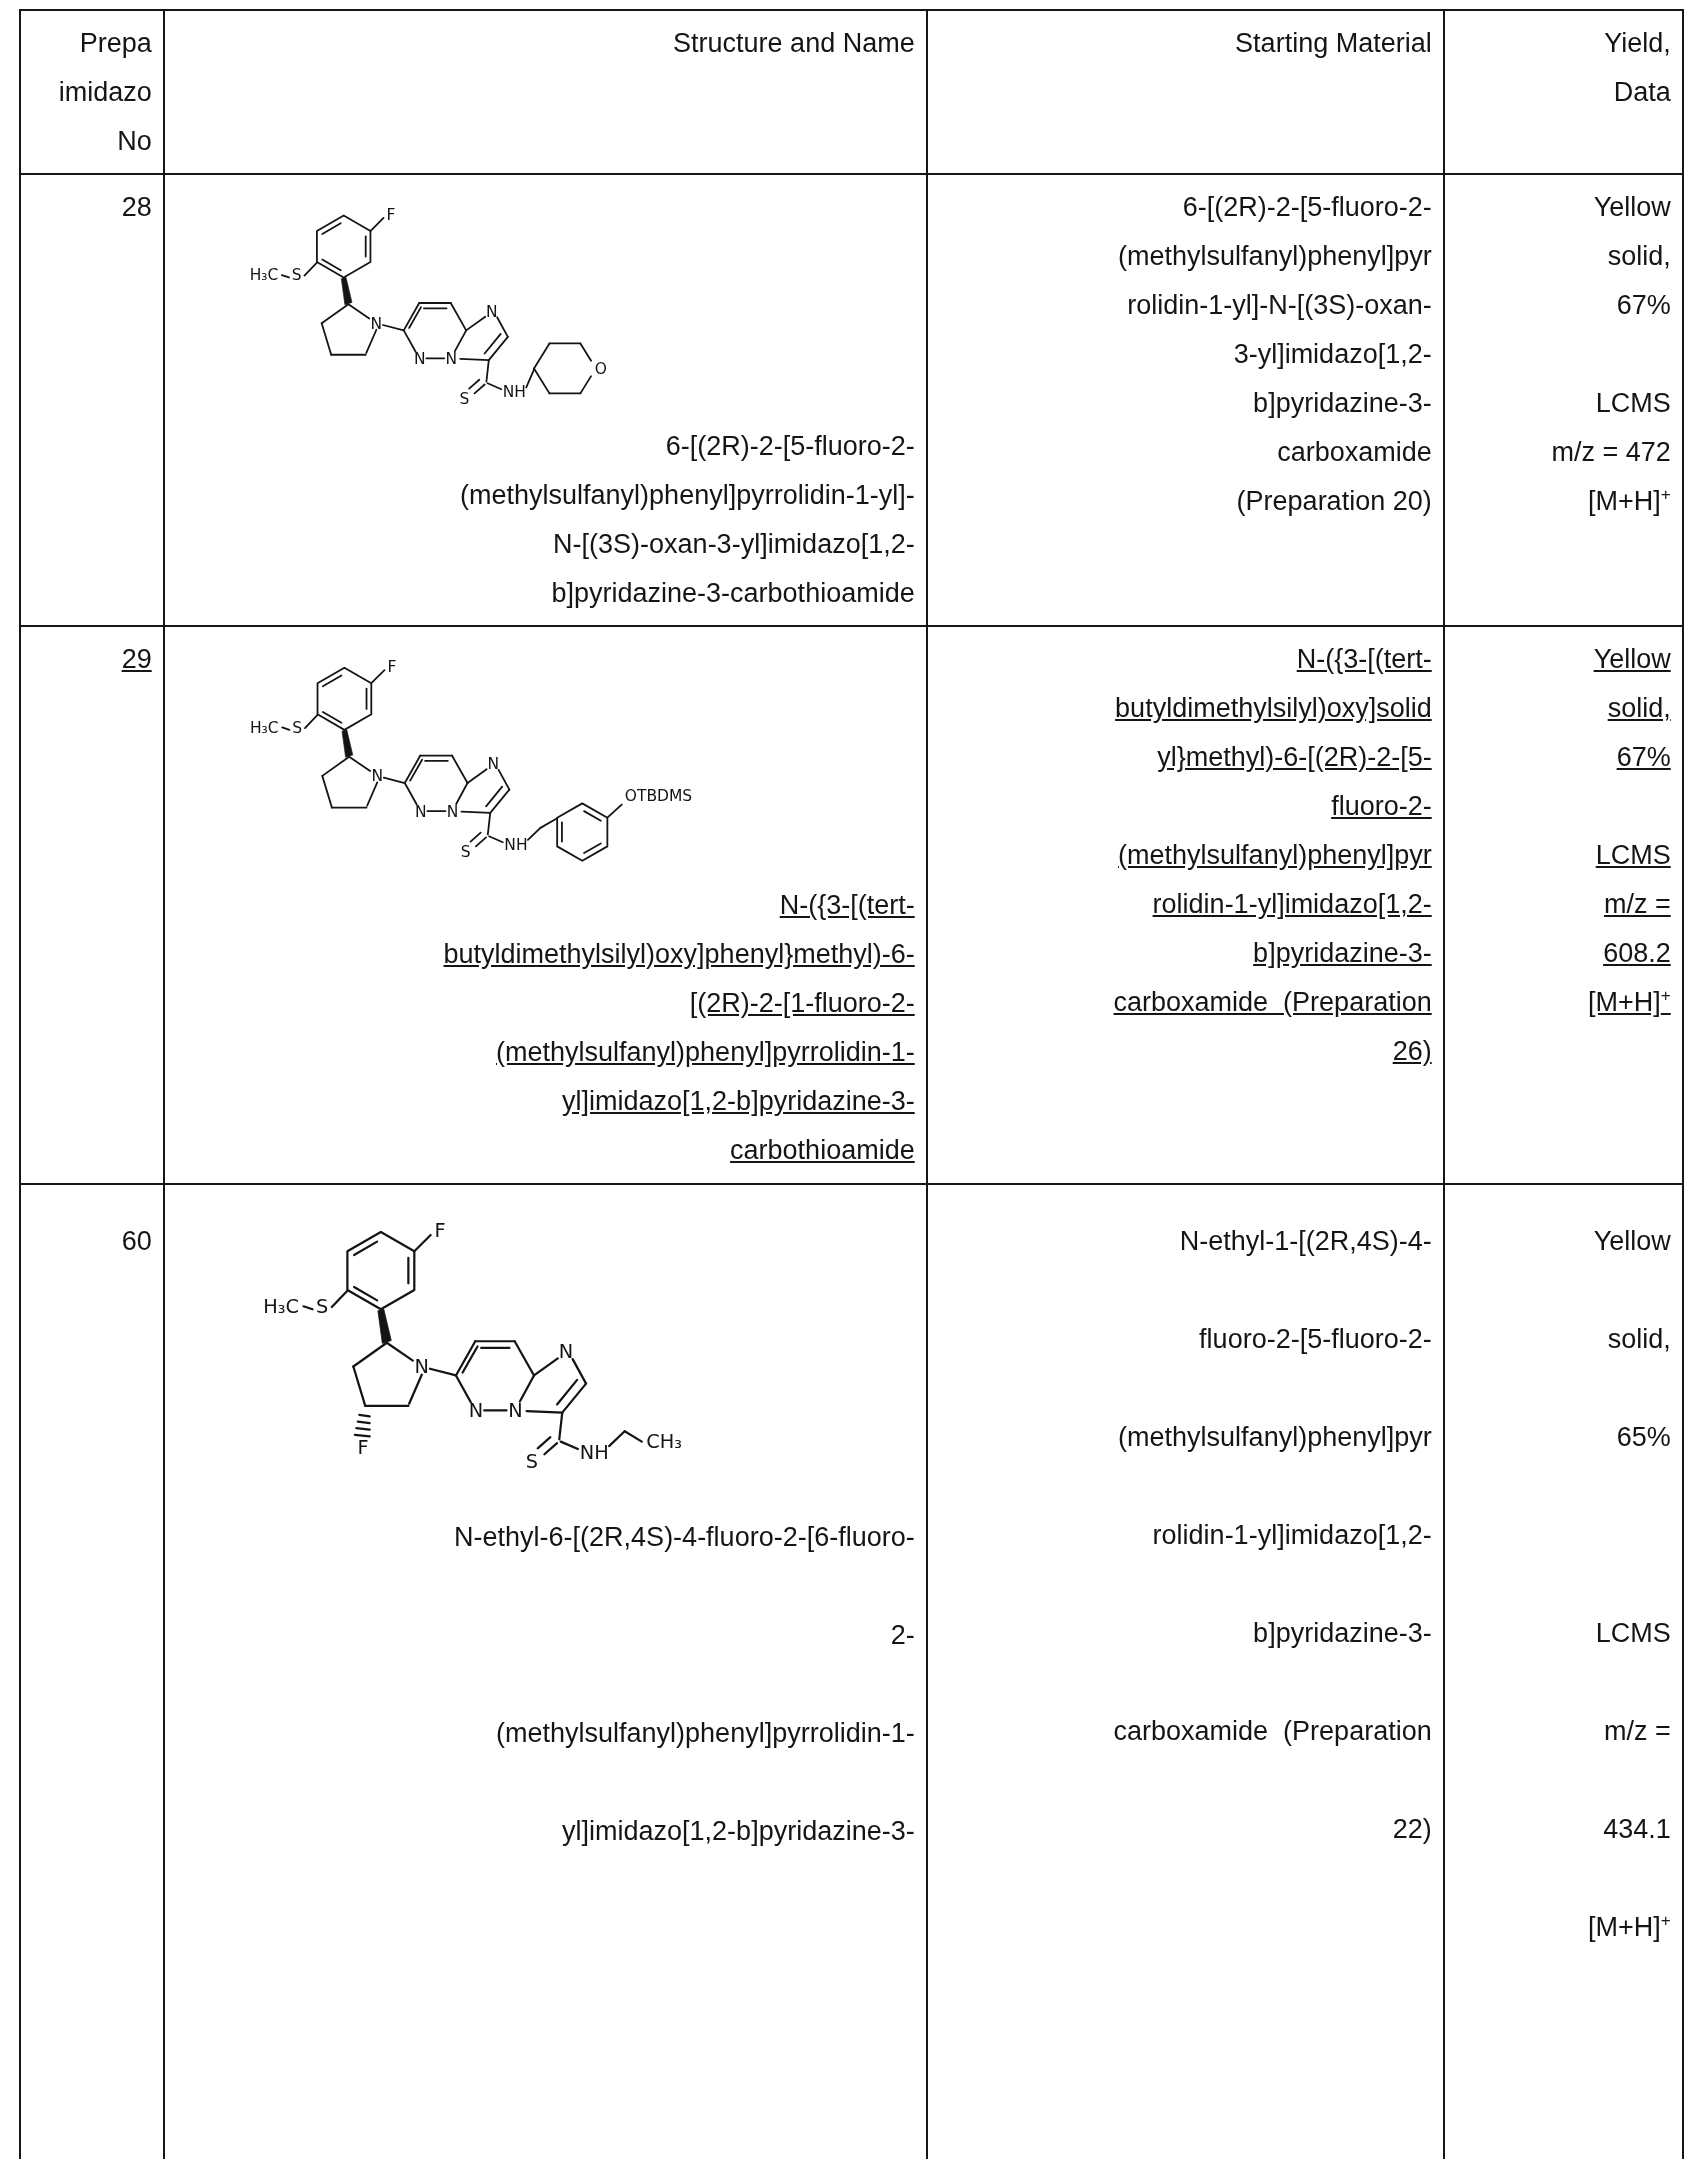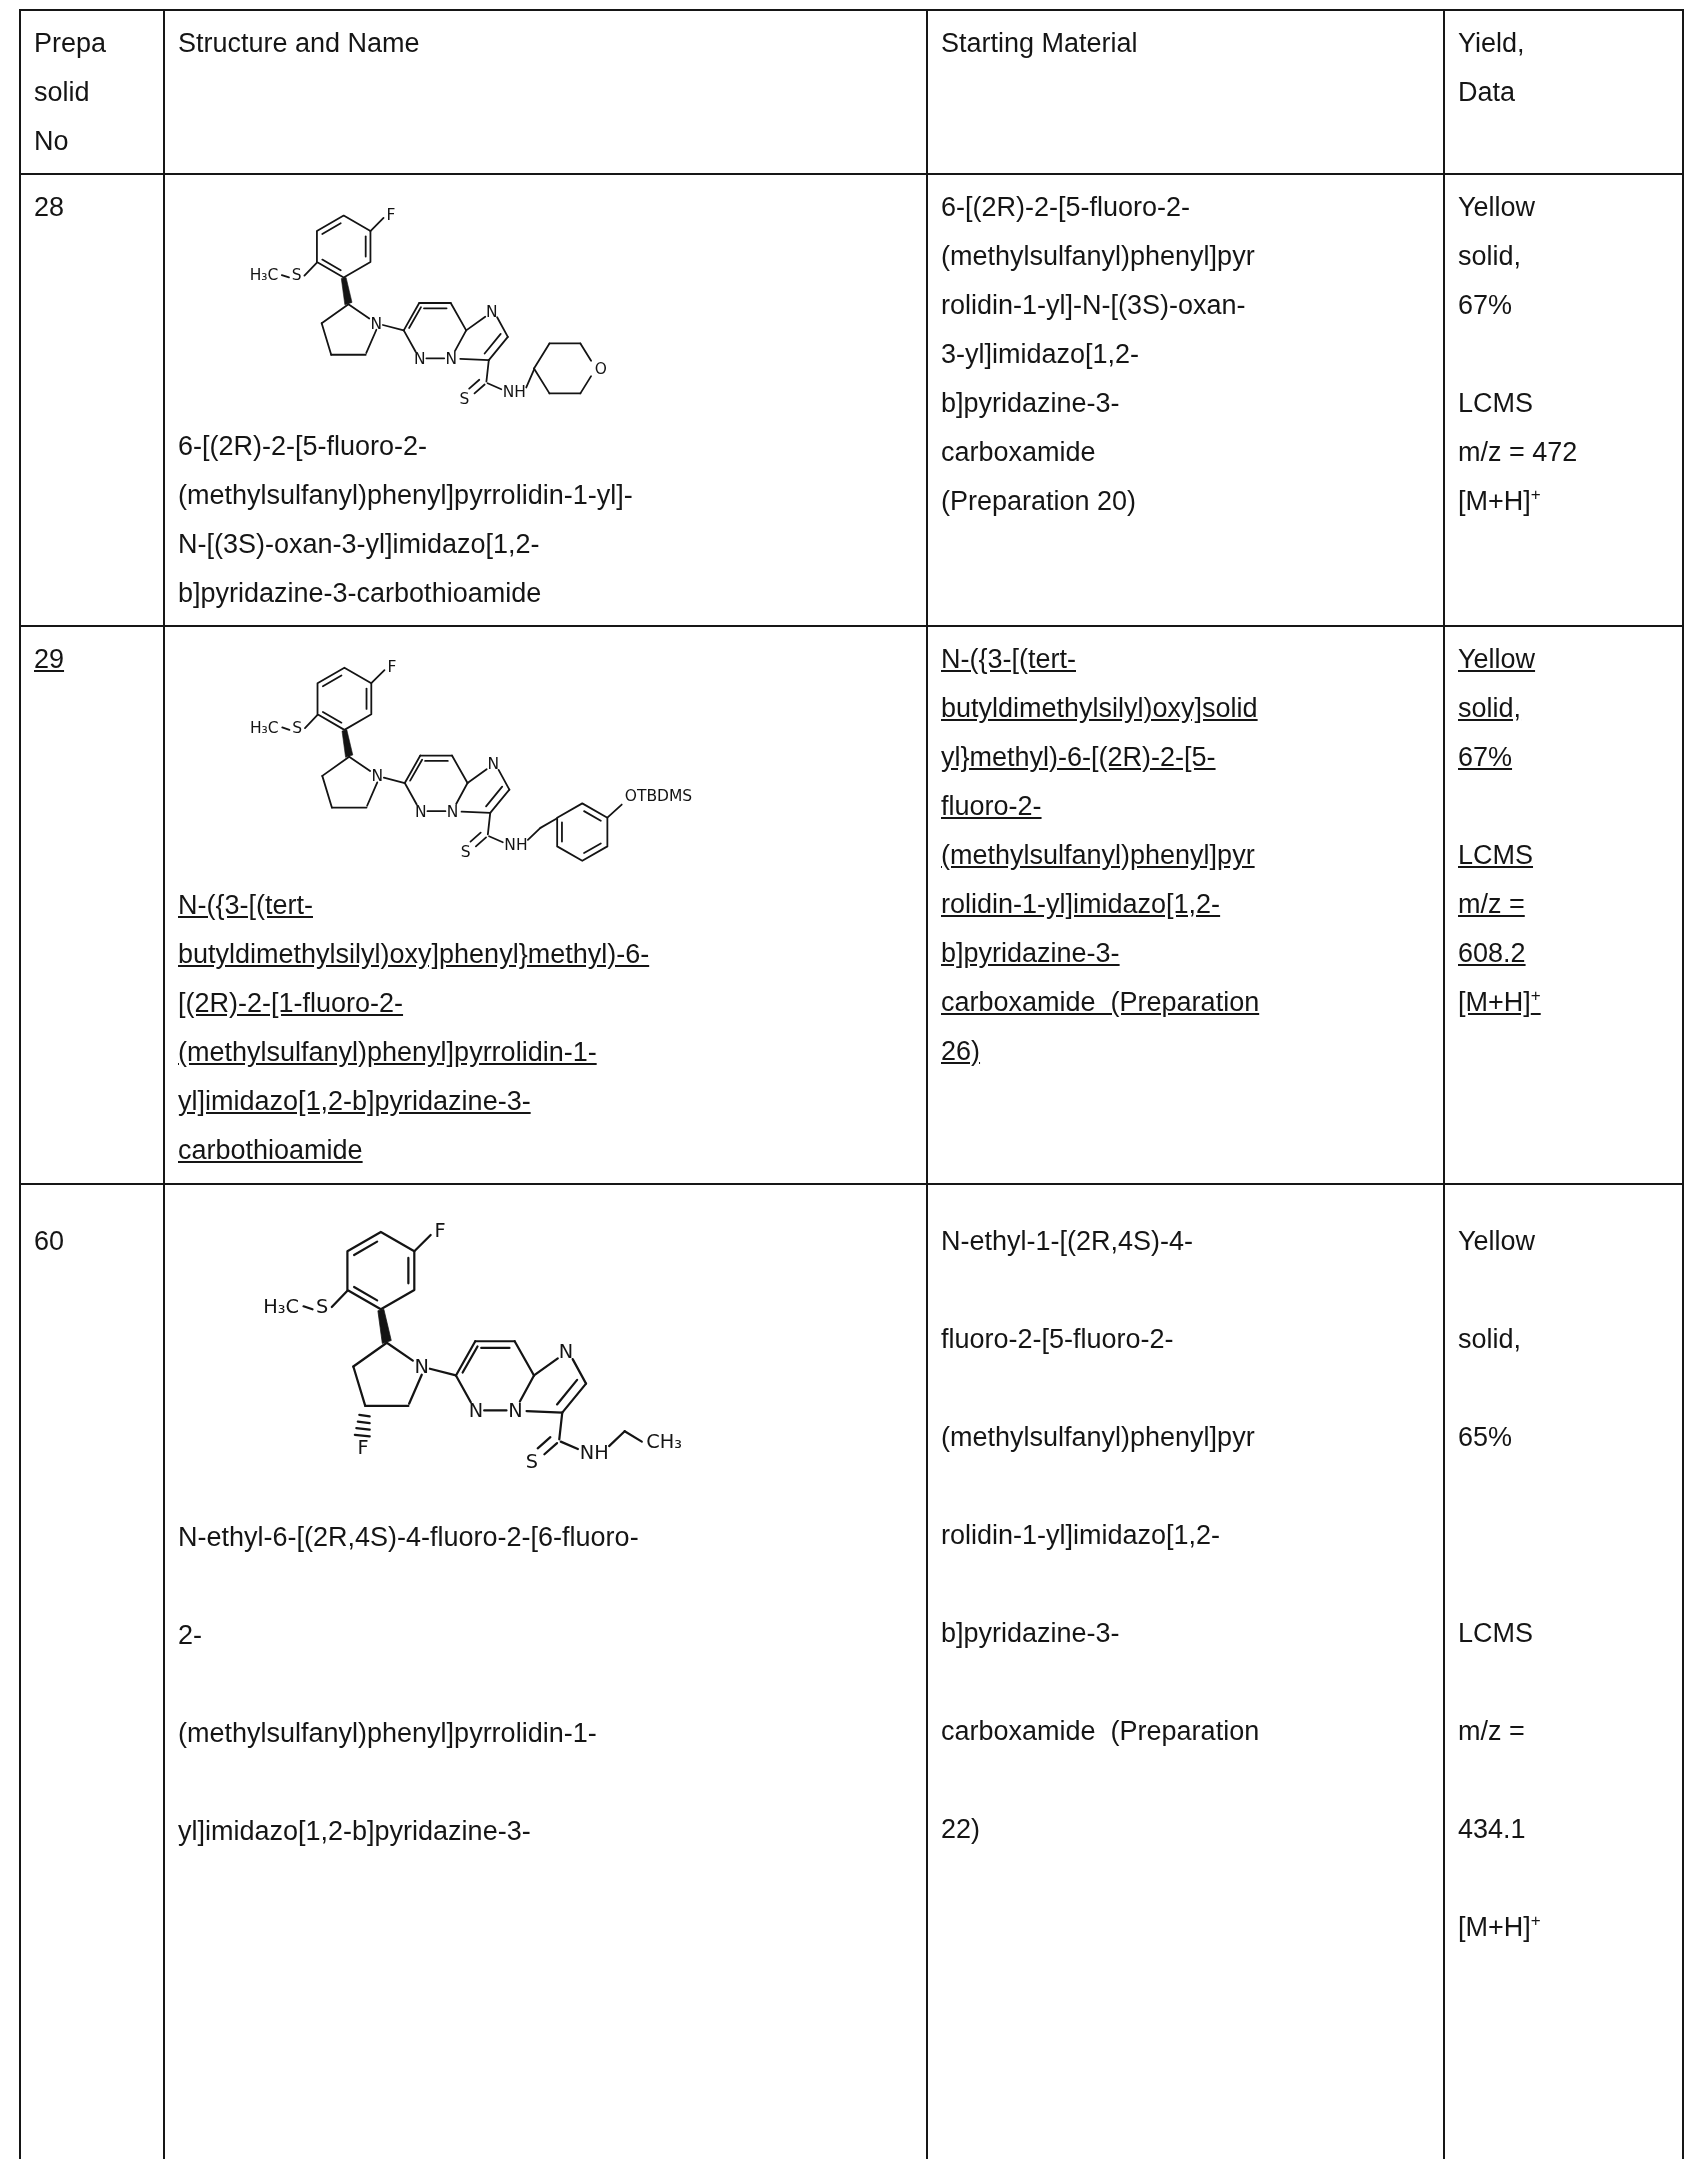--- a/index.html
+++ b/index.html
@@ -11,21 +11,21 @@
   }
   .page{padding:9.4px 19px;box-sizing:border-box;}
   table.prep-table{
     border-collapse:collapse;
     table-layout:fixed;
     width:1663px;
   }
   .prep-table td, .prep-table th{
     border:2.8px solid #161616;
     vertical-align:top;
-    text-align:left;
+    text-align:right;
     padding:7.5px 11.3px 7.5px 13px;
     font-size:27px;
     font-weight:400;
     box-sizing:border-box;
   }
   .tline{
     line-height:49px;
     white-space:pre-wrap;
   }
   .sp{min-height:49px;}
@@ -54,21 +54,21 @@
     <col style="width:144px">
         <col style="width:763px">
         <col style="width:517px">
         <col style="width:239px">
   </colgroup>
 
   <tbody>
         <tr>
     <th>
       <div class="tline">Prepa</div>
-      <div class="tline">solid</div>
+      <div class="tline">imidazo</div>
       <div class="tline">No</div>
     </th>
     <th>
       <div class="tline">Structure and Name</div>
     </th>
     <th>
       <div class="tline">Starting Material</div>
     </th>
     <th>
       <div class="tline">Yield,</div>

